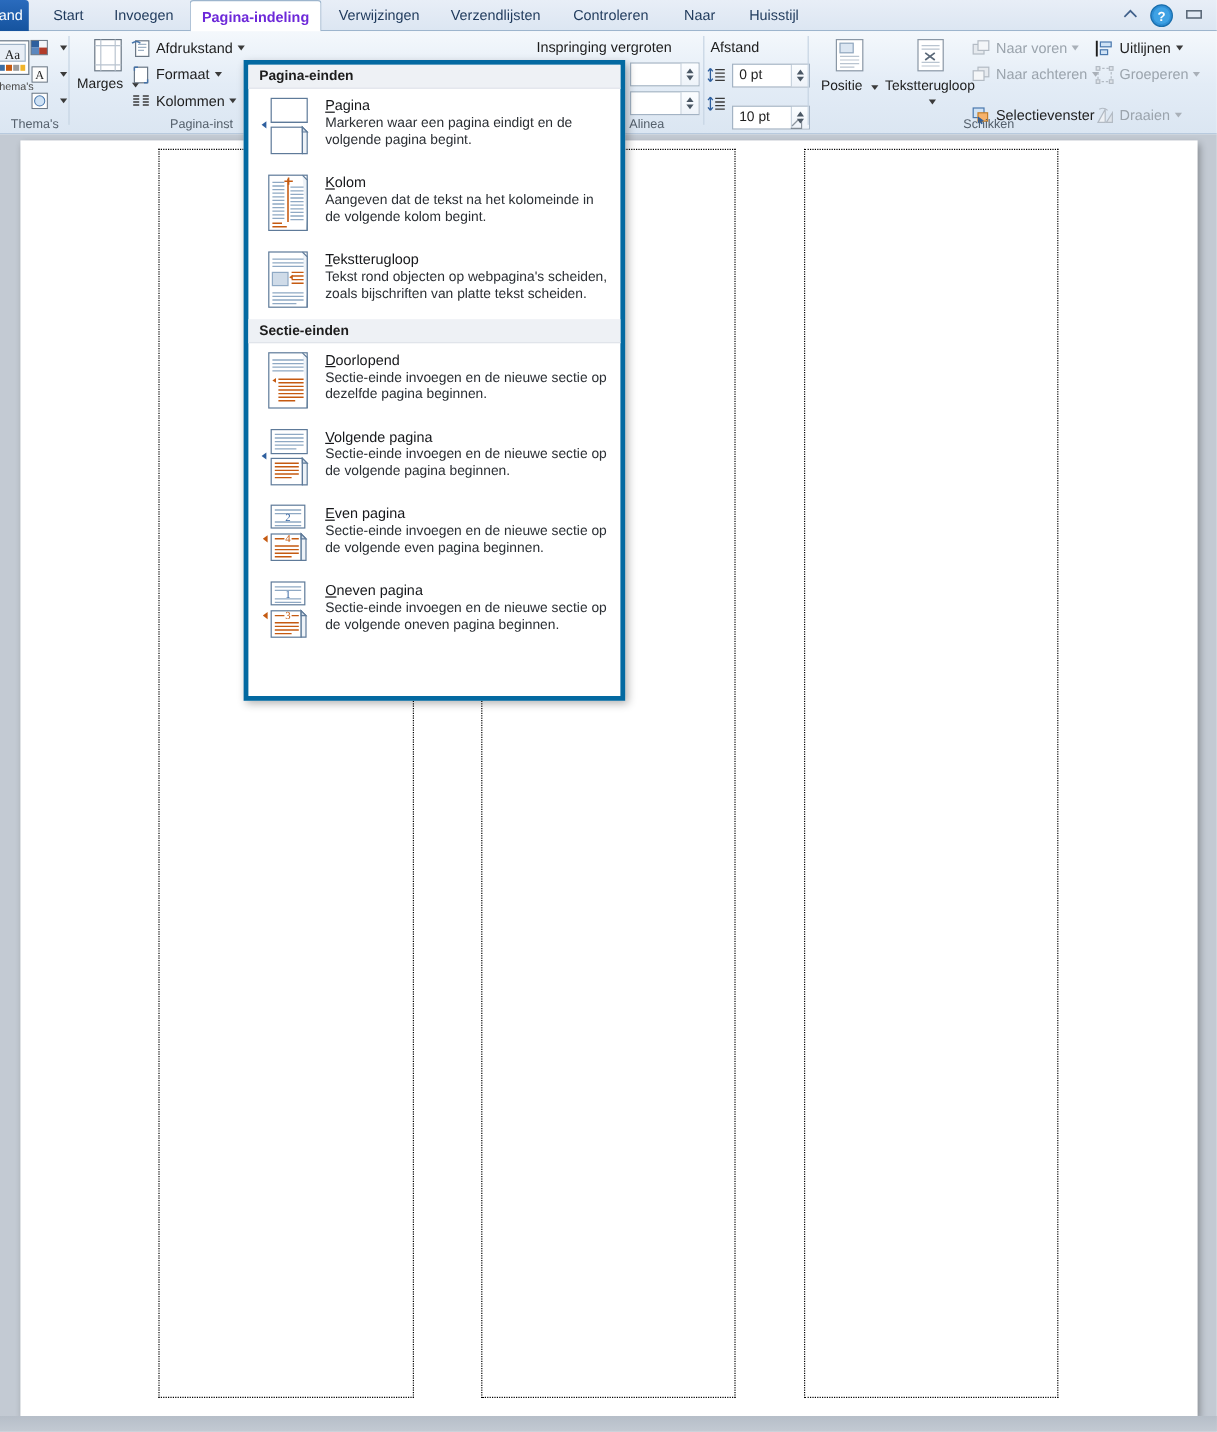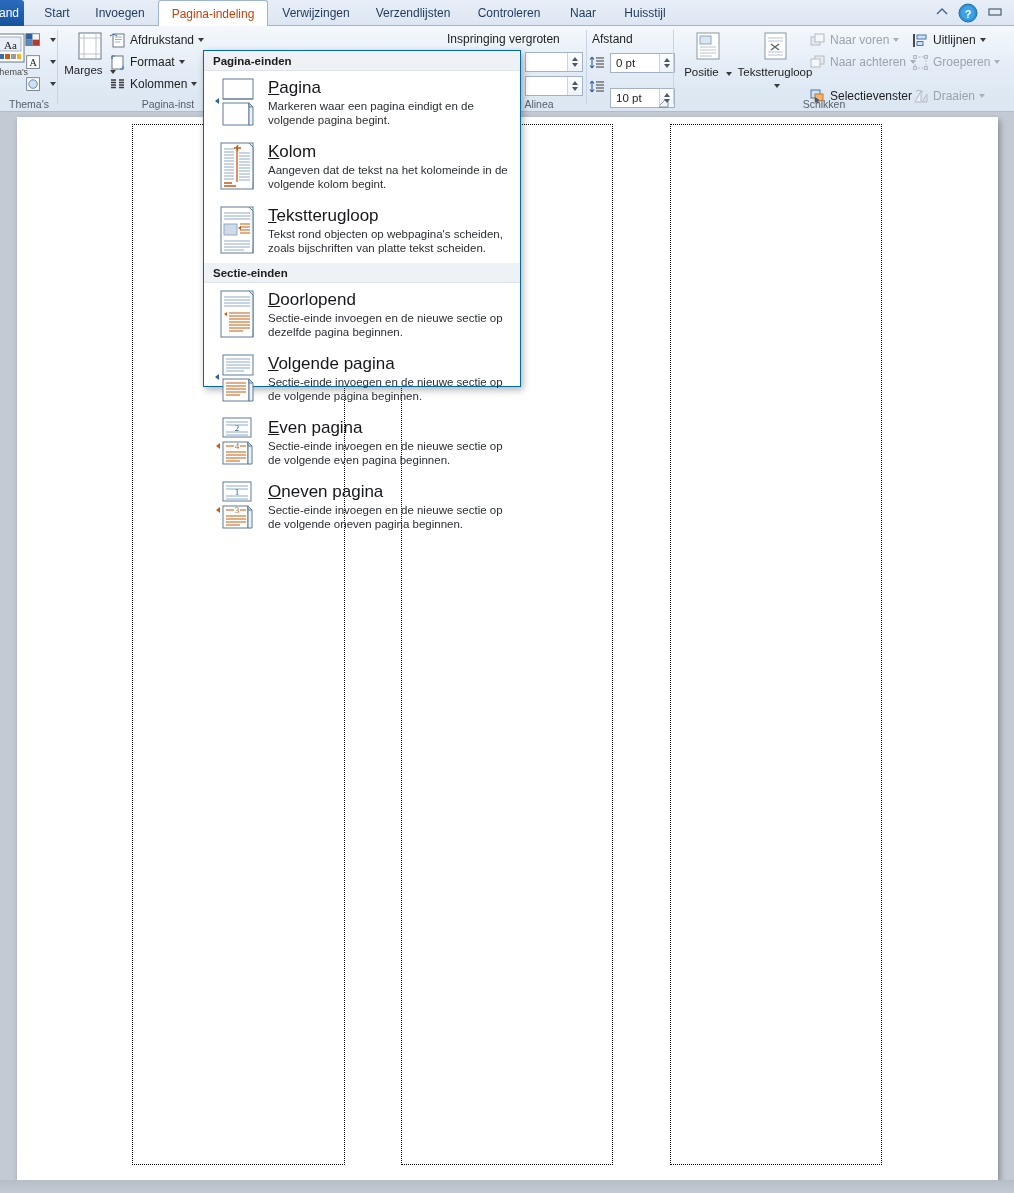--- a/index.html
+++ b/index.html
@@ -26,22 +26,23 @@
   }
   .tab {
     position: absolute; top: 0; height: 26px; line-height: 27px;
     font-size: 12px; color: #1e395b; text-align: center; cursor: default;
   }
   .tab.active {
     background: #fff;
     border: 1px solid #9db5cd;
     border-bottom: 1px solid #fff;
     border-top-left-radius: 3px; border-top-right-radius: 3px;
-    color: #c2410c;
+    color: #6d28d9;
     height: 27px;
+    font-weight: bold;
   }
   .winctl { position: absolute; top: 3px; }
   .wc-chevron { right: 63px; width: 18px; height: 18px; }
   .wc-help { right: 36px; width: 20px; height: 20px; }
   .wc-min  { right: 10px; width: 18px; height: 18px; }
 
   
   .ribbon {
     position: absolute; top: 26px; left: 0; width: 1014px; height: 86px;
     background: linear-gradient(to bottom,#f4f8fc 0%,#e3ecf6 52%,#dbe6f2 100%);
@@ -96,35 +97,35 @@
   }
   .ar { width: 0; height: 0; border-left: 3.5px solid transparent; border-right: 3.5px solid transparent; }
   .ar.up { border-bottom: 4px solid #4a5764; margin-bottom: 2px; }
   .ar.dn { border-top: 4px solid #4a5764; }
 
   .caret { width:0;height:0;border-left:3.5px solid transparent;border-right:3.5px solid transparent;border-top:4px solid #3a3a3a;display:inline-block;margin-left:4px;}
   .caret.dimc { border-top-color:#a9b0b8; }
 
   
   .menu {
-    position: absolute; left: 203px; top: 50px; width: 318px; height: 337px;
+    position: absolute; left: 203px; top: 50px; width: 318px; height: 534px;
     background: #ffffff;
-    border: 1px solid #0369a1;
+    border: 4px solid #0369a1;
     box-shadow: 2px 3px 7px rgba(0,0,0,.30);
     z-index: 50;
   }
   .menu-head {
     height: 20px; background: #eef1f5; border-bottom: 1px solid #e0e4ea;
     font-size: 11.5px; font-weight: bold; color: #1c1c1c;
     display:flex; align-items:center; padding-left: 9px;
   }
   .mitem { position: relative; display: flex; padding: 6px 8px 6px 8px; }
   .mico { width: 50px; flex: 0 0 50px; position: relative; height: 52px; }
   .mtxt { padding-left: 6px; padding-top: 1px; }
-  .mtitle { font-size: 17px; color: #16171a; margin-bottom: 1px; }
+  .mtitle { font-size: 12px; color: #16171a; margin-bottom: 1px; }
   .mtitle u { text-decoration: underline; }
   .mdesc { font-size: 11.5px; color: #2b2f34; line-height: 14px; }
 
   
   .docarea {
     position: absolute; left: 0; top: 112px; width: 1014px; height: 1081px;
     background: #c3cad3;
   }
   .page {
     position: absolute; left: 17px; top: 5px; width: 981px; height: 1063px;

